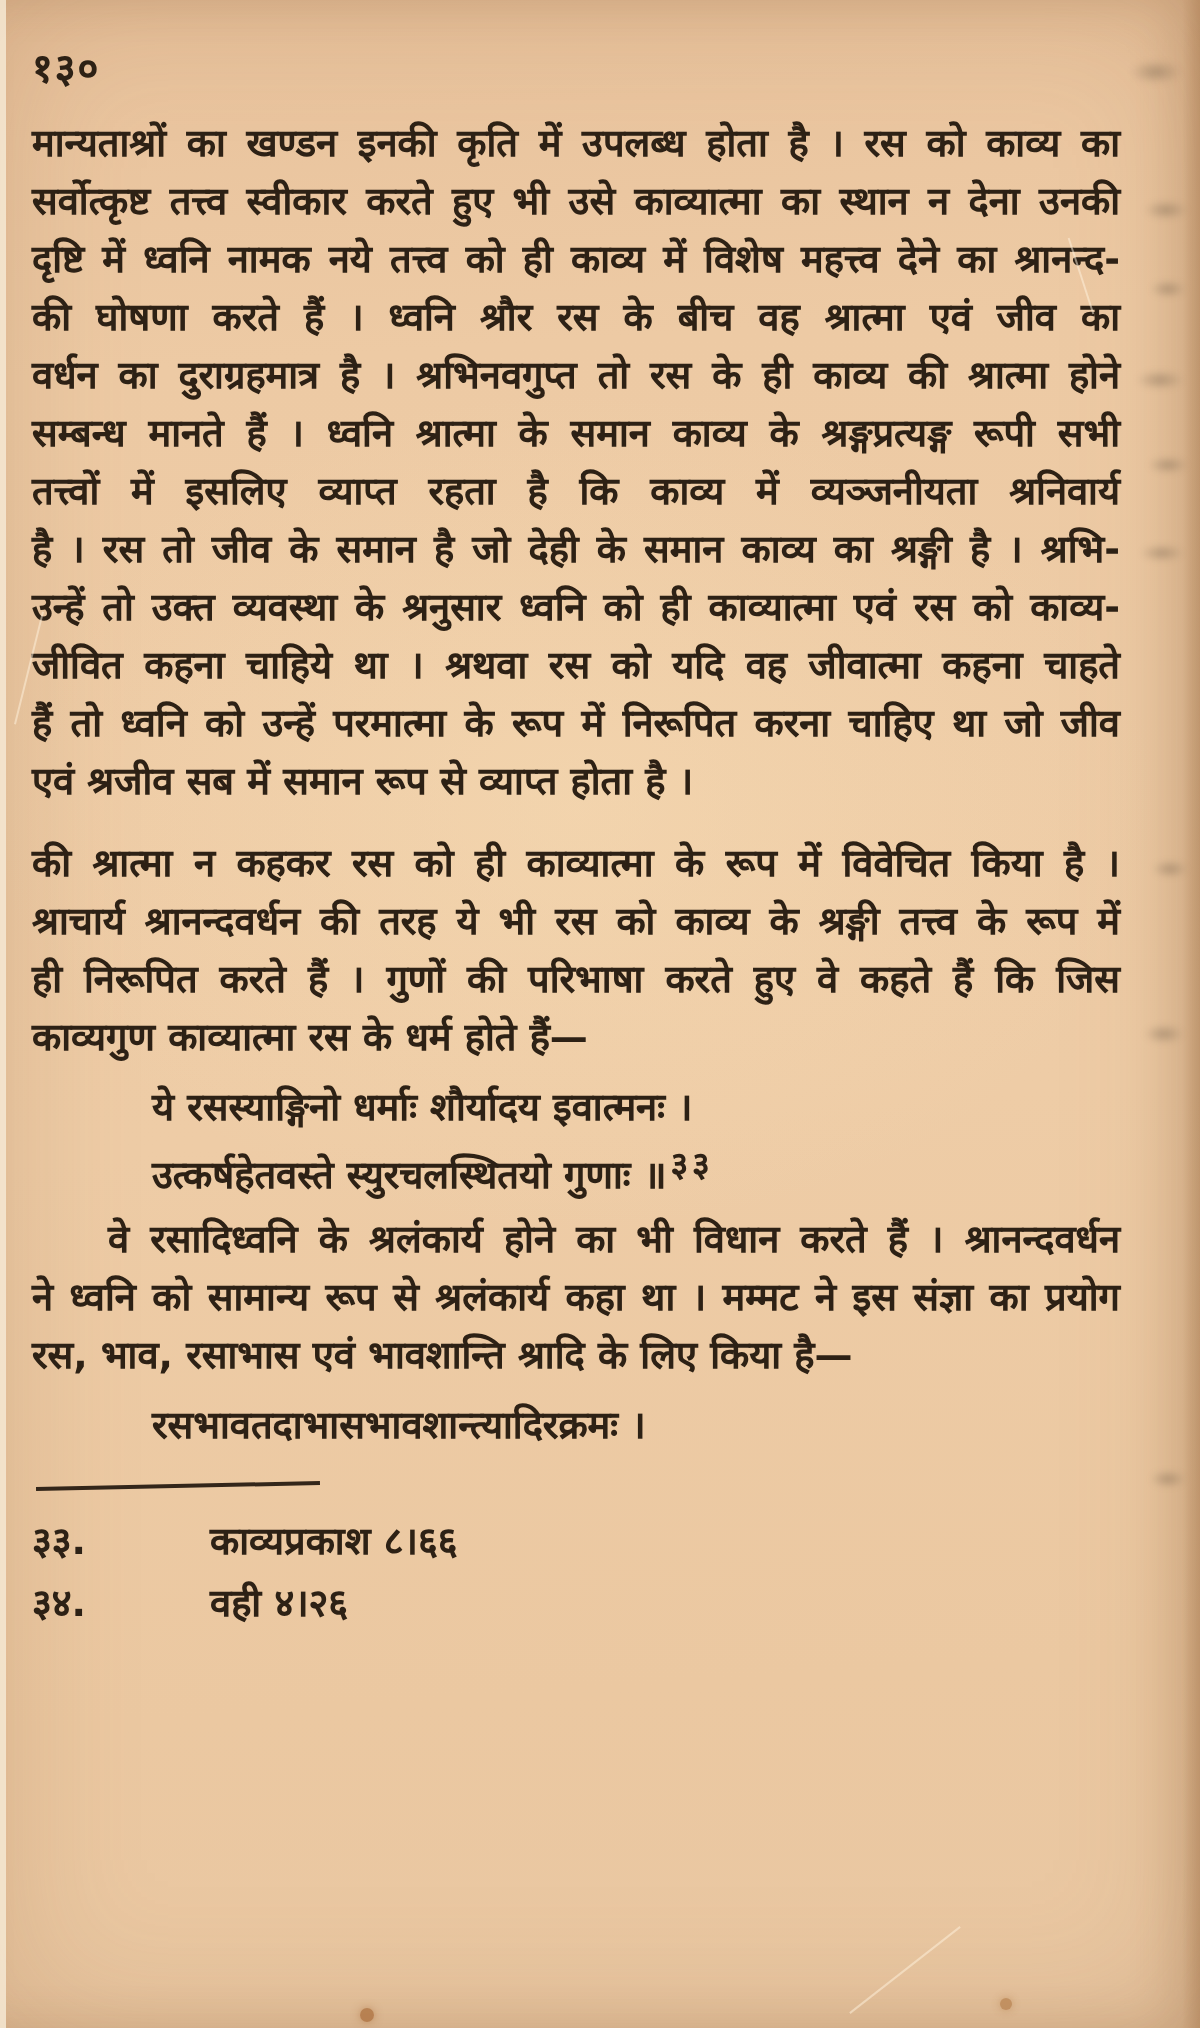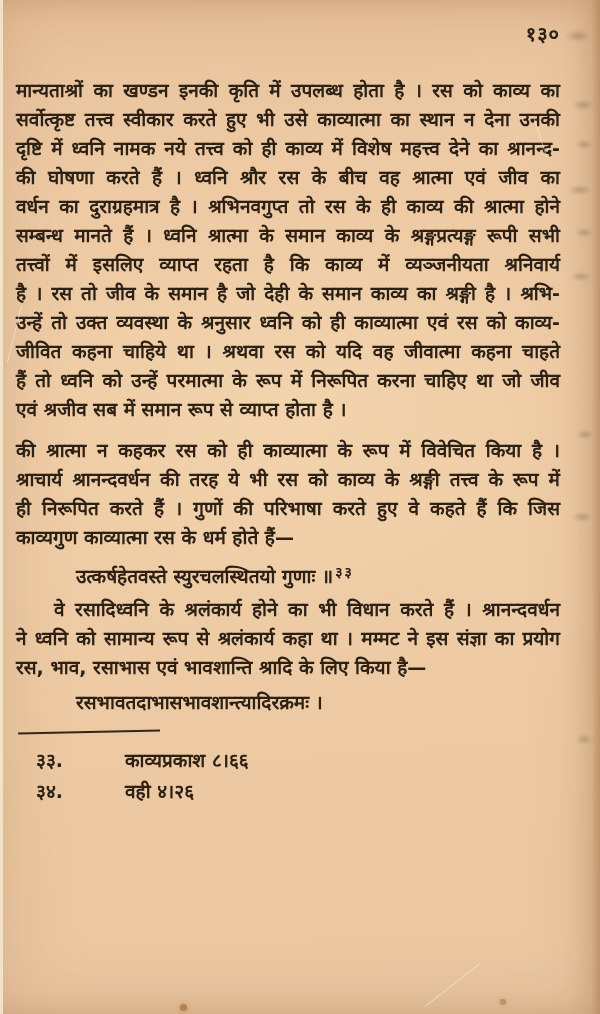--- a/index.html
+++ b/index.html
@@ -11,35 +11,35 @@
       radial-gradient(ellipse 420px 300px at 48% 40%, rgba(248,222,182,.45), rgba(0,0,0,0) 70%),
       linear-gradient(176deg,#e8c29c 0%, #edcaa4 18%, #eeccA6 55%, #ebc8a1 82%, #e9c7a2 100%);
     box-shadow: inset 0 0 70px rgba(140,90,50,.22), inset -14px 0 22px rgba(120,75,40,.18);
     font-family:"DejaVu Sans", sans-serif;
     color:#2d2115;
   }
   .edge-left{position:absolute;left:0;top:0;width:3px;height:100%;background:#f6e9d4;opacity:.85;}
   .edge-right{position:absolute;right:0;top:0;width:9px;height:100%;
     background:linear-gradient(to left, rgba(150,100,55,.30), rgba(150,100,55,0));}
   .content{position:relative;padding:20px 40px 0 16px;}
-  .hdr{display:flex;justify-content:flex-end;align-items:baseline;height:30px;margin-bottom:26px;}
+  .hdr{display:flex;justify-content:space-between;align-items:baseline;height:30px;margin-bottom:8px;}
   .pageno{font-size:20px;font-weight:700;letter-spacing:1px;}
   .rhead{font-size:20px;font-weight:700;}
   .body-block{font-size:19px;font-weight:700;}
   .line{height:29px;line-height:29px;text-align:justify;text-align-last:justify;white-space:normal;overflow:visible;}
   .line.plain{text-align-last:left;}
   .line.ind{text-indent:38px;}
   .para{margin:0;}
   .mb12{margin-bottom:12px;} .mb6{margin-bottom:6px;} .mb8{margin-bottom:8px;}
   .verse{margin-left:60px;}
   .vline{height:29px;line-height:29px;text-align:left;}
-  sup.ref{font-size:14px;font-weight:700;vertical-align:6px;letter-spacing:2px;margin-left:2px;}
+  sup.ref{font-size:17px;font-weight:700;vertical-align:6px;letter-spacing:2px;margin-left:2px;}
   .fnrule{width:142px;height:2px;background:#33261a;margin:14px 0 12px 2px;transform:rotate(-1.2deg);}
   .fnrow{display:flex;font-size:19px;font-weight:700;height:31px;line-height:31px;}
-  .fnnum{width:44px;margin-left:20px;}
+  .fnnum{width:44px;margin-left:0;}
   .fntext{flex:1;margin-left:45px;}
   
   .ghost{position:absolute;border-radius:50%;filter:blur(1.5px);background:radial-gradient(rgba(120,100,78,.45), rgba(120,100,78,0) 70%);}
   .stain{position:absolute;border-radius:50%;}
   .scratch{position:absolute;background:rgba(255,244,224,.5);}
 </style>
 </head>
 <body>
 
 <div class="page">
@@ -71,20 +71,21 @@
       </div>
 
       <div class="para mb6">
         <div class="line">की श्रात्मा न कहकर रस को ही काव्यात्मा  के रूप में  विवेचित  किया है ।</div>
         <div class="line">श्राचार्य श्रानन्दवर्धन की तरह ये भी रस को काव्य के श्रङ्गी तत्त्व के रूप  में</div>
         <div class="line">ही निरूपित करते हैं ।  गुणों की परिभाषा करते  हुए वे कहते हैं  कि  जिस</div>
         <div class="line plain">काव्यगुण काव्यात्मा रस के धर्म होते हैं—</div>
       </div>
 
       <div class="verse mb8">
+        <div class="vline">ये रसस्याङ्गिनो धर्माः शौर्यादय इवात्मनः ।</div>
         <div class="vline"><span>उत्कर्षहेतवस्ते स्युरचलस्थितयो गुणाः ॥</span><sup class="ref">३३</sup></div>
       </div>
 
       <div class="para mb6">
         <div class="line ind">वे रसादिध्वनि के श्रलंकार्य होने का भी विधान करते हैं  ।   श्रानन्दवर्धन</div>
         <div class="line">ने ध्वनि को सामान्य रूप से श्रलंकार्य कहा  था । मम्मट ने इस संज्ञा का प्रयोग</div>
         <div class="line plain">रस, भाव, रसाभास एवं भावशान्ति श्रादि के लिए किया है—</div>
       </div>
 
       <div class="verse mb12">

